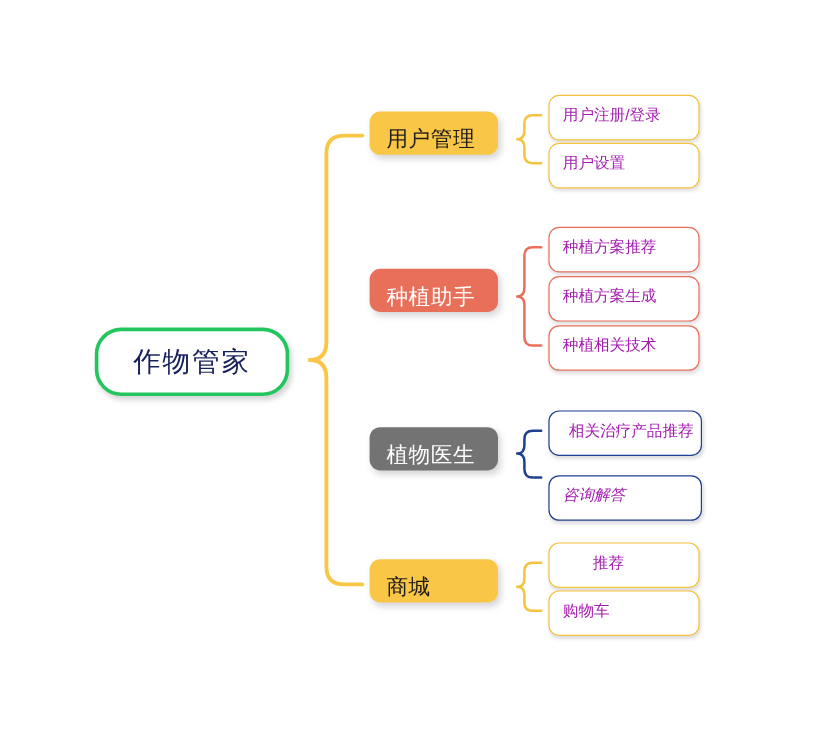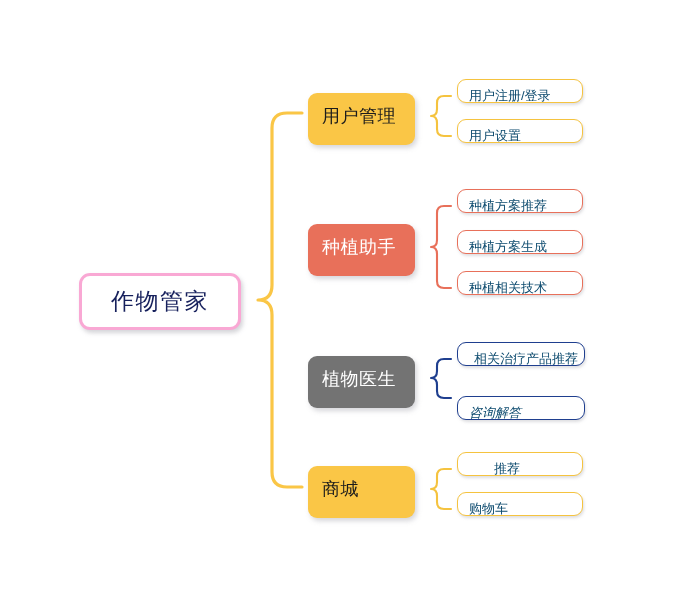--- a/index.html
+++ b/index.html
@@ -27,36 +27,36 @@
   }
 
   
   .root-node {
     position: absolute;
     left: 79px;
     top: 273px;
     width: 162px;
     height: 57px;
     box-sizing: border-box;
-    border: 3px solid #f9a8d4;
-    border-radius: 11px;
+    border: 3px solid #22c55e;
+    border-radius: 22px;
     background: #ffffff;
     color: #16205c;
     font-size: 23px;
     line-height: 51px;
     text-align: center;
     letter-spacing: 1.5px;
     box-shadow: 2px 3px 4px rgba(150,150,160,0.40);
   }
 
   
   .branch-node {
     position: absolute;
     width: 107px;
-    height: 52px;
+    height: 36px;
     box-sizing: border-box;
     border-radius: 9px;
     font-size: 18px;
     line-height: 46px;
     padding-left: 14px;
     letter-spacing: 0.5px;
     box-shadow: 2px 3px 5px rgba(150,150,160,0.38);
   }
   .branch-node.amber {
     background: #fac646;
@@ -67,29 +67,29 @@
     color: #ffffff;
   }
   .branch-node.navy {
     background: #737373;
     color: #ffffff;
   }
 
   
   .leaf-node {
     position: absolute;
-    height: 24px;
+    height: 38px;
     box-sizing: border-box;
     border-radius: 9px;
     background: #ffffff;
     border: 1.6px solid #000;
     font-size: 13px;
     line-height: 31px;
     padding-left: 11px;
-    color: #0c4a6e;
+    color: #a21caf;
     white-space: nowrap;
     box-shadow: 1px 2px 3px rgba(160,160,170,0.35);
   }
   .leaf-node.amber { border-color: #f5c33f; }
   .leaf-node.salmon { border-color: #e8705a; }
   .leaf-node.navy   { border-color: #1f3f8f; }
 </style>
 </head>
 <body>
 

